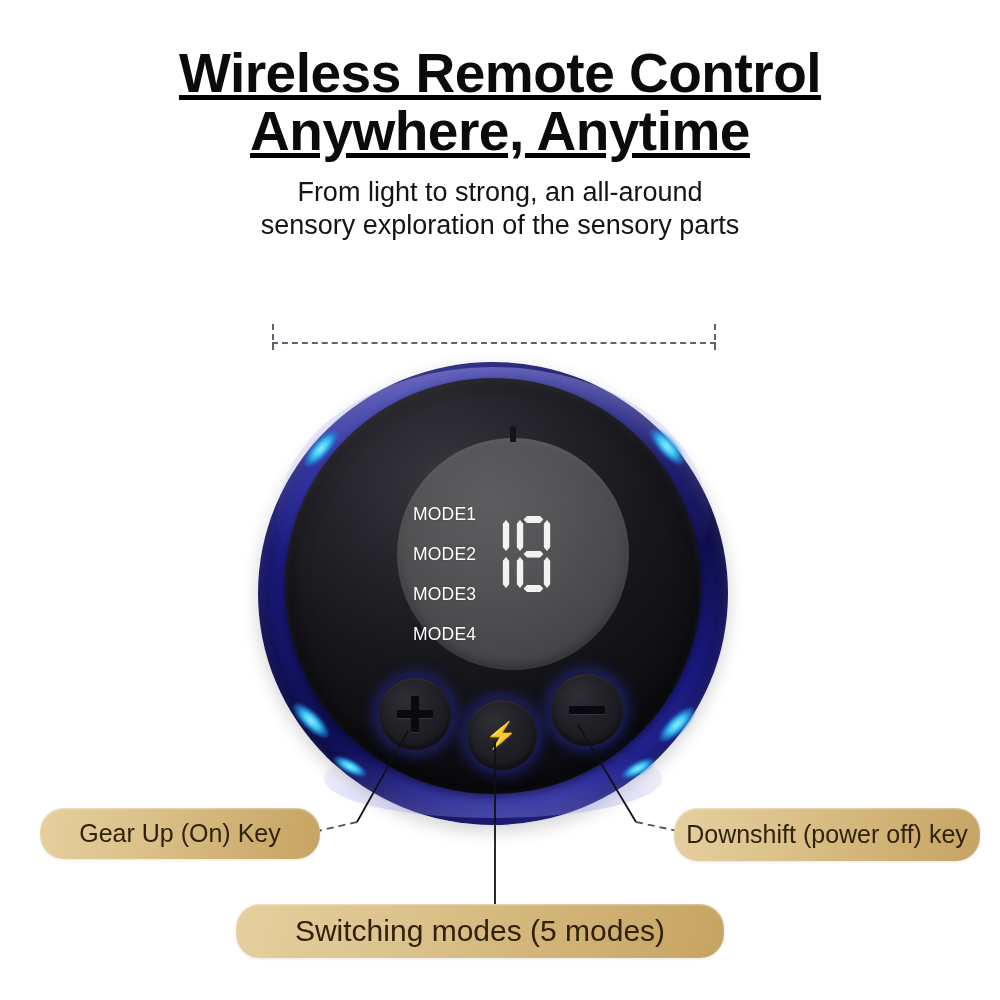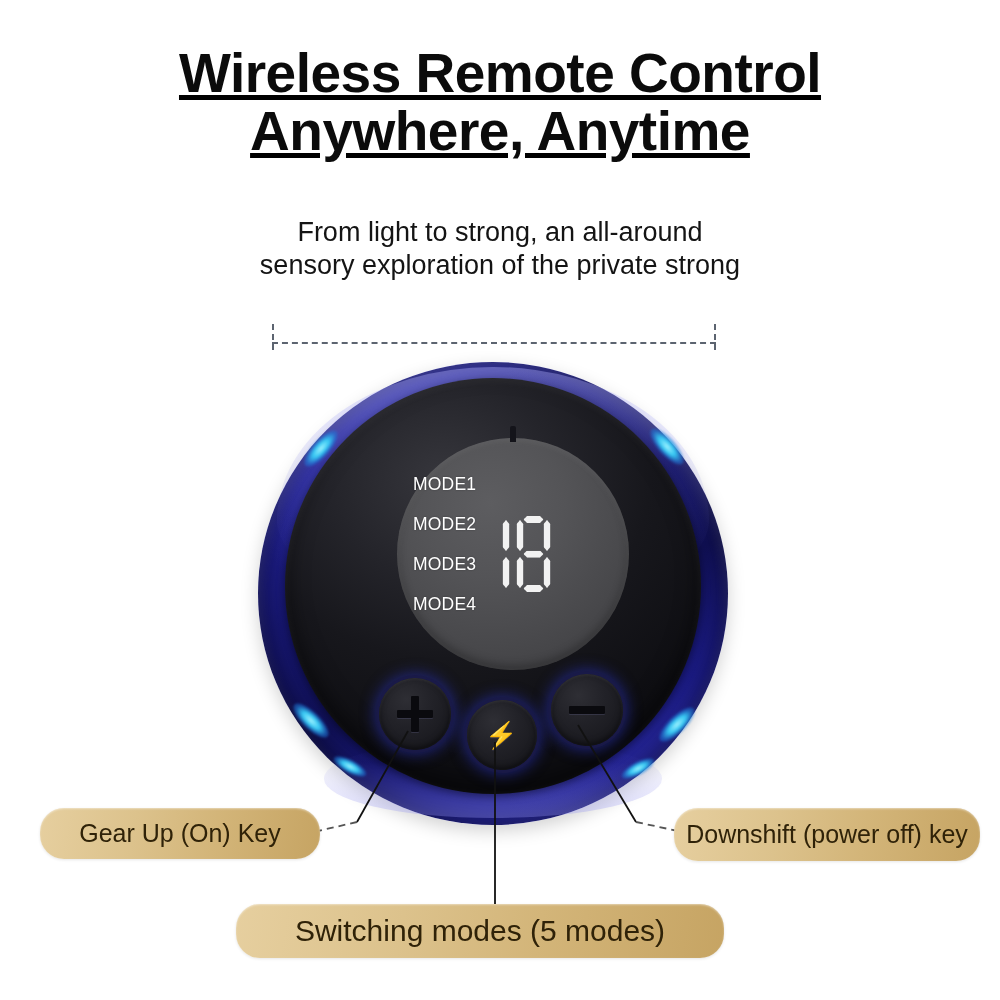--- a/index.html
+++ b/index.html
@@ -31,21 +31,20 @@
     line-height: 58px;
     letter-spacing: -0.5px;
     color: #0b0b0b;
     white-space: nowrap;
   }
   #subtitle {
     position: absolute;
     left: 0; top: 176px;
     width: 1000px;
     text-align: center;
-    margin-top: 40px;
   }
   .sub-line {
     font-family: "Liberation Sans", sans-serif;
     font-weight: 400;
     font-size: 27px;
     line-height: 33px;
     color: #141414;
     white-space: nowrap;
   }
 
@@ -166,21 +165,21 @@
     border-radius: 2px 2px 0 0;
     background: #14141a;
   }
   .mode-col {
     position: absolute;
     top: 36px;
     display: flex;
     flex-direction: column;
     gap: 20px;
   }
-  .mode-col.left  { left: 16px;  align-items: flex-start; }
+  .mode-col.left  { left: 16px;  align-items: flex-start; margin-top: 30px; }
   .mode-col.right { right: 14px; align-items: flex-start; }
   .mode-label {
     font-family: "Liberation Sans", sans-serif;
     font-size: 17.5px;
     font-weight: 400;
     color: #ffffff;
     letter-spacing: 0.2px;
     line-height: 20px;
     text-shadow: 0 0 2px rgba(0,0,0,0.35);
     white-space: nowrap;
@@ -300,21 +299,21 @@
 </head>
 <body>
 
 <div id="headline">
   <div class="hl-line">Wireless Remote Control</div>
   <div class="hl-line">Anywhere, Anytime</div>
 </div>
 
 <div id="subtitle">
   <div class="sub-line">From light to strong, an all-around</div>
-  <div class="sub-line">sensory exploration of the private strong</div>
+  <div class="sub-line">sensory exploration of the sensory parts</div>
 </div>
 
 <div id="dimension">
   <div class="dim-cap left"></div>
   <div class="dim-cap right"></div>
   <div id="dim-rule"></div>
 </div>
 
 <div id="device">
 

